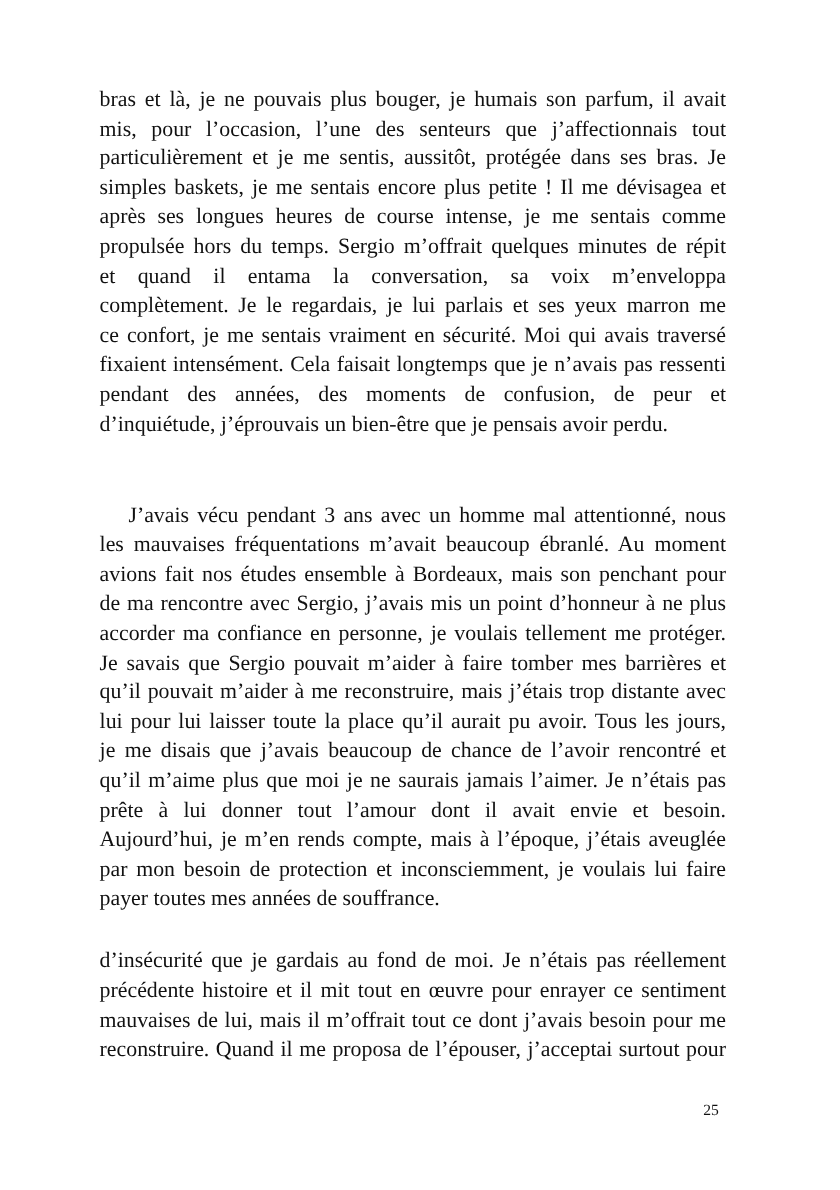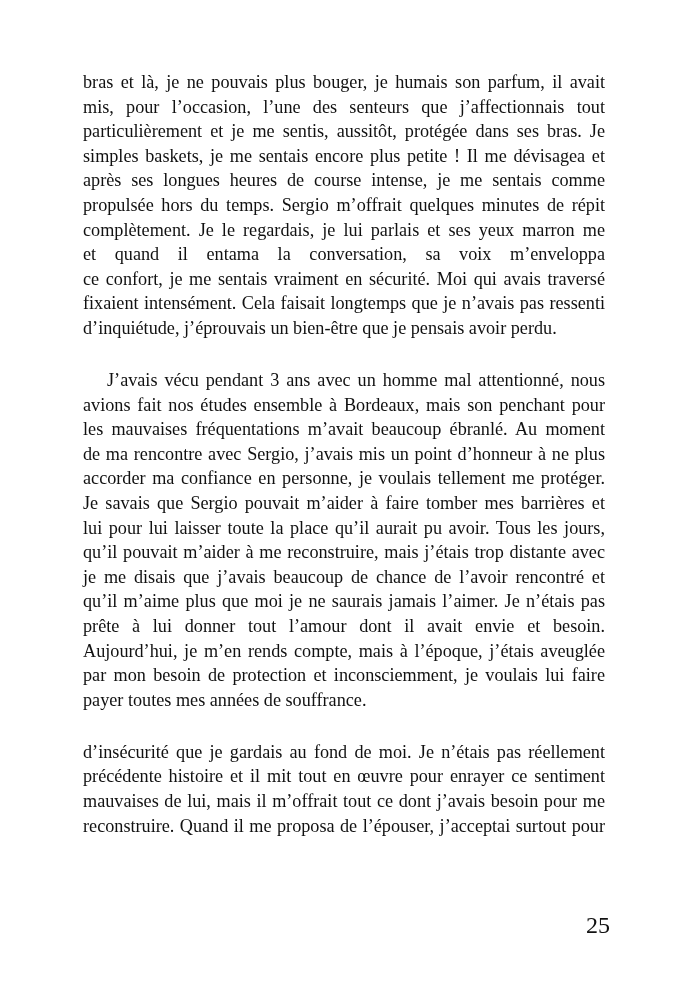--- a/index.html
+++ b/index.html
@@ -35,64 +35,66 @@
       white-space: nowrap;
       text-align: justify;
       text-align-last: justify;
       overflow: visible;
     }
     .line.last {
       text-align-last: left;
     }
     .line.indent {
       padding-left: 24px;
+      margin-top: 24px;
     }
     .para-gap {
       display: block;
       height: 27.5px;
     }
     .page-number {
       position: absolute;
       left: 586px;
       top: 914px;
-      font-size: 24px;
+      font-size: 13px;
       line-height: 22px;
     }
   </style>
 </head>
 <body>
 
 <div class="page">
   <div class="text-block">
 
     <div>
       <span class="line">bras et là, je ne pouvais plus bouger, je humais son parfum, il avait</span>
       <span class="line">mis, pour l’occasion, l’une des senteurs que j’affectionnais tout</span>
       <span class="line">particulièrement et je me sentis, aussitôt, protégée dans ses bras. Je</span>
       <span class="line">simples baskets, je me sentais encore plus petite ! Il me dévisagea et</span>
       <span class="line">après ses longues heures de course intense, je me sentais comme</span>
       <span class="line">propulsée hors du temps. Sergio m’offrait quelques minutes de répit</span>
+      <span class="line">et quand il entama la conversation, sa voix m’enveloppa</span>
       <span class="line">complètement. Je le regardais, je lui parlais et ses yeux marron me</span>
-      <span class="line">et quand il entama la conversation, sa voix m’enveloppa</span>
       <span class="line">ce confort, je me sentais vraiment en sécurité. Moi qui avais traversé</span>
       <span class="line">fixaient intensément. Cela faisait longtemps que je n’avais pas ressenti</span>
+      <span class="line">pendant des années, des moments de confusion, de peur et</span>
       <span class="line last">d’inquiétude, j’éprouvais un bien-être que je pensais avoir perdu.</span>
     </div>
 
     <span class="para-gap"></span>
 
     <div>
       <span class="line indent">J’avais vécu pendant 3 ans avec un homme mal attentionné, nous</span>
+      <span class="line">les mauvaises fréquentations m’avait beaucoup ébranlé. Au moment</span>
       <span class="line">avions fait nos études ensemble à Bordeaux, mais son penchant pour</span>
-      <span class="line">les mauvaises fréquentations m’avait beaucoup ébranlé. Au moment</span>
       <span class="line">de ma rencontre avec Sergio, j’avais mis un point d’honneur à ne plus</span>
       <span class="line">accorder ma confiance en personne, je voulais tellement me protéger.</span>
       <span class="line">Je savais que Sergio pouvait m’aider à faire tomber mes barrières et</span>
+      <span class="line">qu’il pouvait m’aider à me reconstruire, mais j’étais trop distante avec</span>
       <span class="line">lui pour lui laisser toute la place qu’il aurait pu avoir. Tous les jours,</span>
-      <span class="line">qu’il pouvait m’aider à me reconstruire, mais j’étais trop distante avec</span>
       <span class="line">je me disais que j’avais beaucoup de chance de l’avoir rencontré et</span>
       <span class="line">qu’il m’aime plus que moi je ne saurais jamais l’aimer. Je n’étais pas</span>
       <span class="line">prête à lui donner tout l’amour dont il avait envie et besoin.</span>
       <span class="line">Aujourd’hui, je m’en rends compte, mais à l’époque, j’étais aveuglée</span>
       <span class="line">par mon besoin de protection et inconsciemment, je voulais lui faire</span>
       <span class="line last">payer toutes mes années de souffrance.</span>
     </div>
 
     <span class="para-gap"></span>
 

